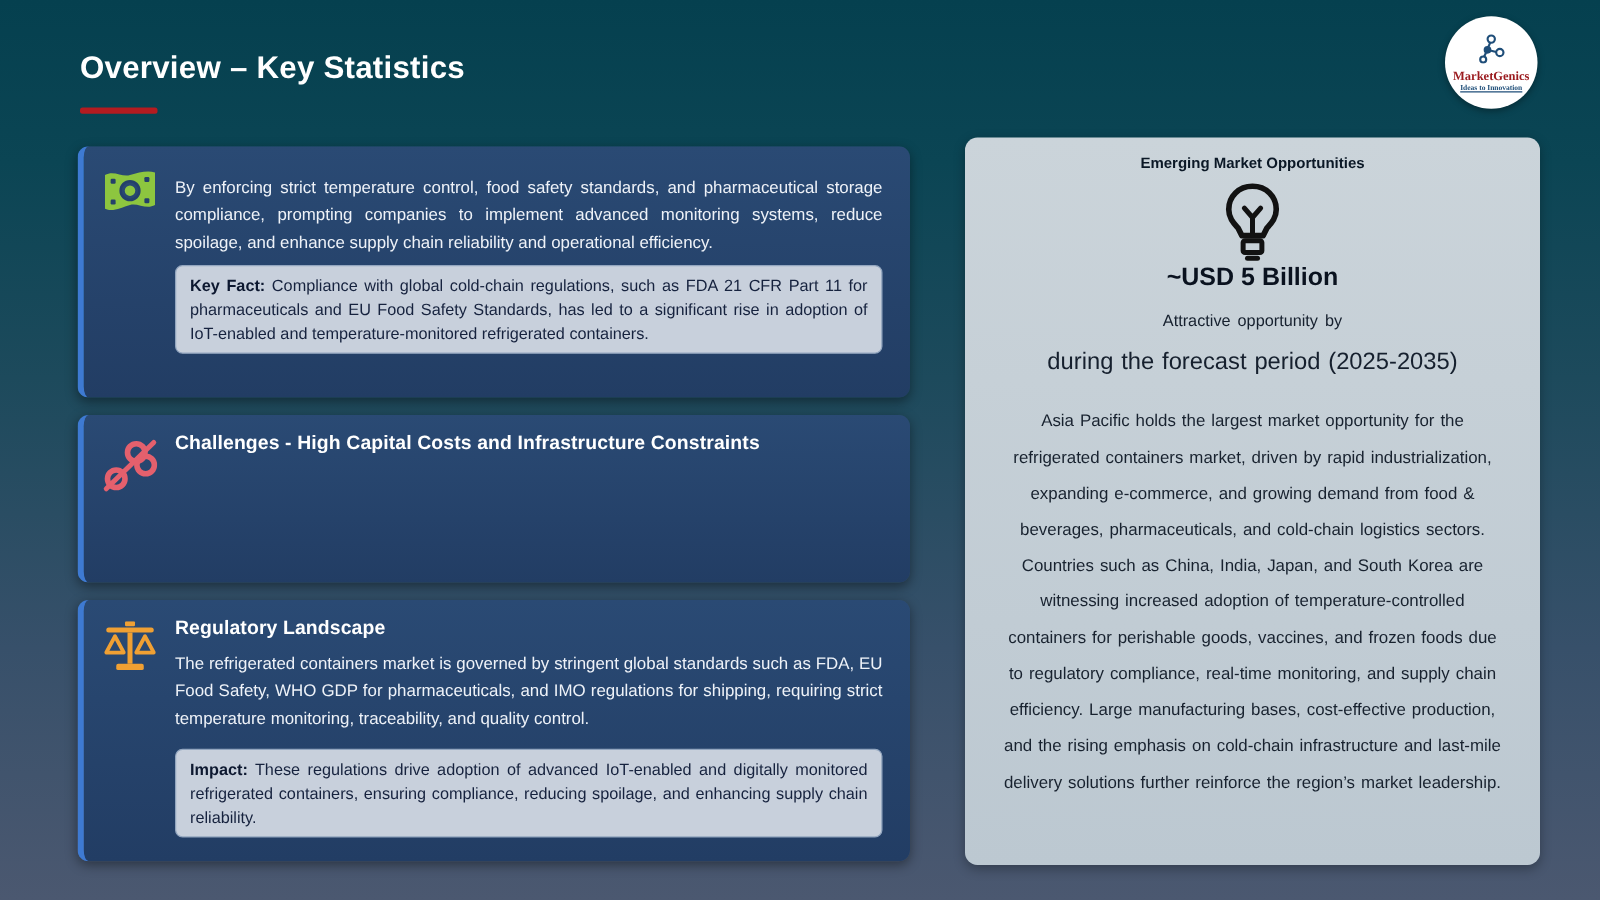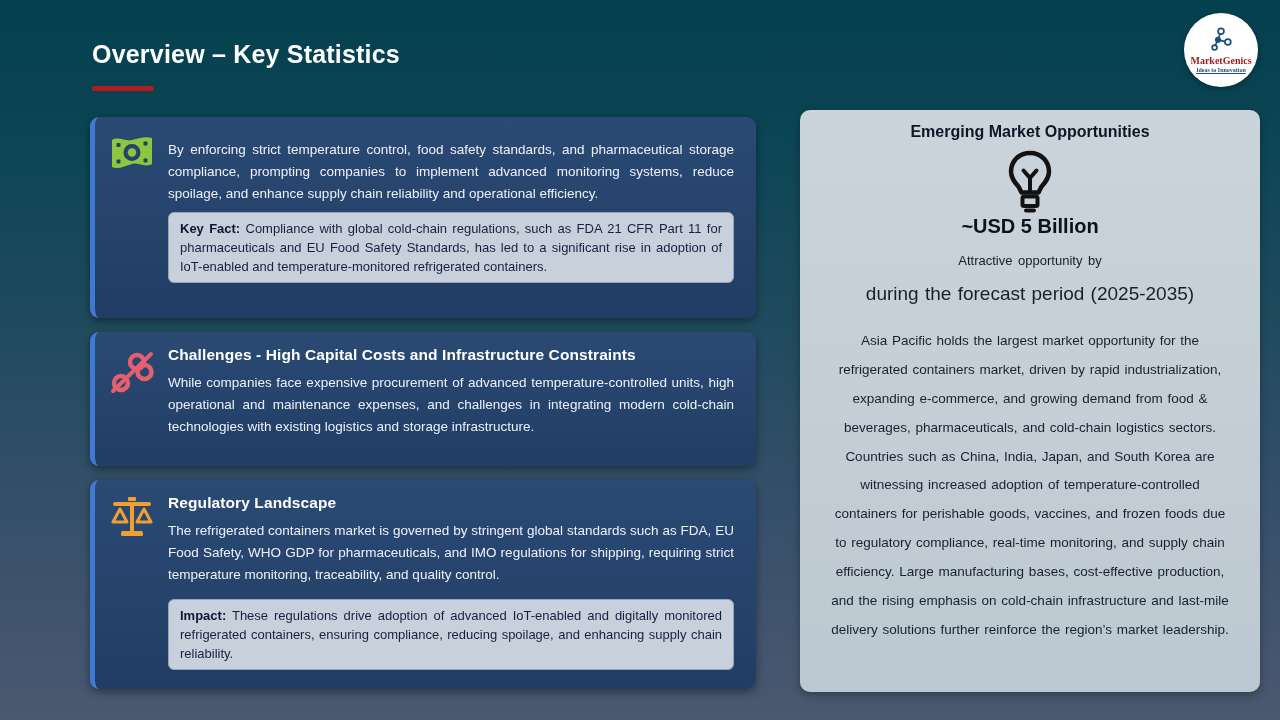--- a/index.html
+++ b/index.html
@@ -2,21 +2,21 @@
 <html><head>
 <meta charset="utf-8">
 <style>
   html,body{margin:0;padding:0;}
   body{
     width:1280px;height:720px;overflow:hidden;
     font-family:"Liberation Sans","DejaVu Sans",sans-serif;
     background:linear-gradient(180deg,#05404f 0%,#0b4554 18%,#1d4a5c 42%,#37506a 72%,#4b5870 100%);
     position:relative;
   }
-  .slide{position:absolute;inset:0;margin-left:28px;}
+  .slide{position:absolute;inset:0;}
 
   
   .page-title{
     position:absolute;left:64px;top:40px;margin:0;
     font-size:25px;font-weight:bold;color:#ffffff;letter-spacing:.2px;
   }
   .title-rule{
     position:absolute;left:64px;top:86px;width:62px;height:5px;
     border-radius:2px;
   }
@@ -52,21 +52,21 @@
   .card3 .callout{margin-top:13px;}
   .callout-label{font-weight:bold;color:#0d1830;}
 
   
   .panel{
     position:absolute;left:772px;top:110px;width:460px;height:582px;box-sizing:border-box;
     background:linear-gradient(180deg,#cbd4da 0%,#bcc8d1 100%);
     border-radius:10px;padding:13px 30px;text-align:center;color:#16202e;
     box-shadow:0 3px 9px rgba(0,0,0,.3);
   }
-  .panel-title{margin:0;font-size:16px;font-weight:bold;color:#0b1826;}
+  .panel-title{margin:0;font-size:12px;font-weight:bold;color:#0b1826;}
   .bulb-wrap{margin-top:8px;height:66px;display:flex;justify-content:center;align-items:center;}
   .panel-value{font-size:20px;font-weight:bold;color:#0a121f;margin-top:0;}
   .panel-sub{font-size:13px;margin-top:15px;word-spacing:2px;}
   .panel-region{font-size:17px;font-weight:bold;margin-top:15px;}
   .panel-period{font-size:19px;margin-top:15px;word-spacing:1px;text-align:center;}
   .panel-desc{font-size:13.5px;line-height:2.14;margin-top:22px;color:#18222f;word-spacing:1px;}
 </style>
 </head>
 <body>
 
@@ -116,21 +116,20 @@
     <div class="card-icon">
       <svg width="44" height="46" viewBox="0 0 44 46" fill="none" stroke="#e4606d" stroke-width="4.5" stroke-linecap="round">
         <circle cx="11" cy="34" r="7"></circle>
         <circle cx="27" cy="13" r="7"></circle>
         <circle cx="34.5" cy="23" r="7"></circle>
         <line x1="3" y1="42" x2="41" y2="5" stroke-width="4"></line>
       </svg>
     </div>
     <div class="card-content">
       <h2 class="card-title">Challenges - High Capital Costs and Infrastructure Constraints</h2>
-      <p class="card-body">While companies face expensive procurement of advanced temperature-controlled units, high operational and maintenance expenses, and challenges in integrating modern cold-chain technologies with existing logistics and storage infrastructure.</p>
     </div>
   </div>
 
   <div class="card card3">
     <div class="card-icon">
       <svg width="46" height="42" viewBox="0 0 46 42">
         <g fill="#f0a033">
           <rect x="19" y="0" width="8" height="4" rx="1"></rect>
           <rect x="4" y="5" width="38" height="4" rx="2"></rect>
           <rect x="21" y="9" width="4" height="25"></rect>

